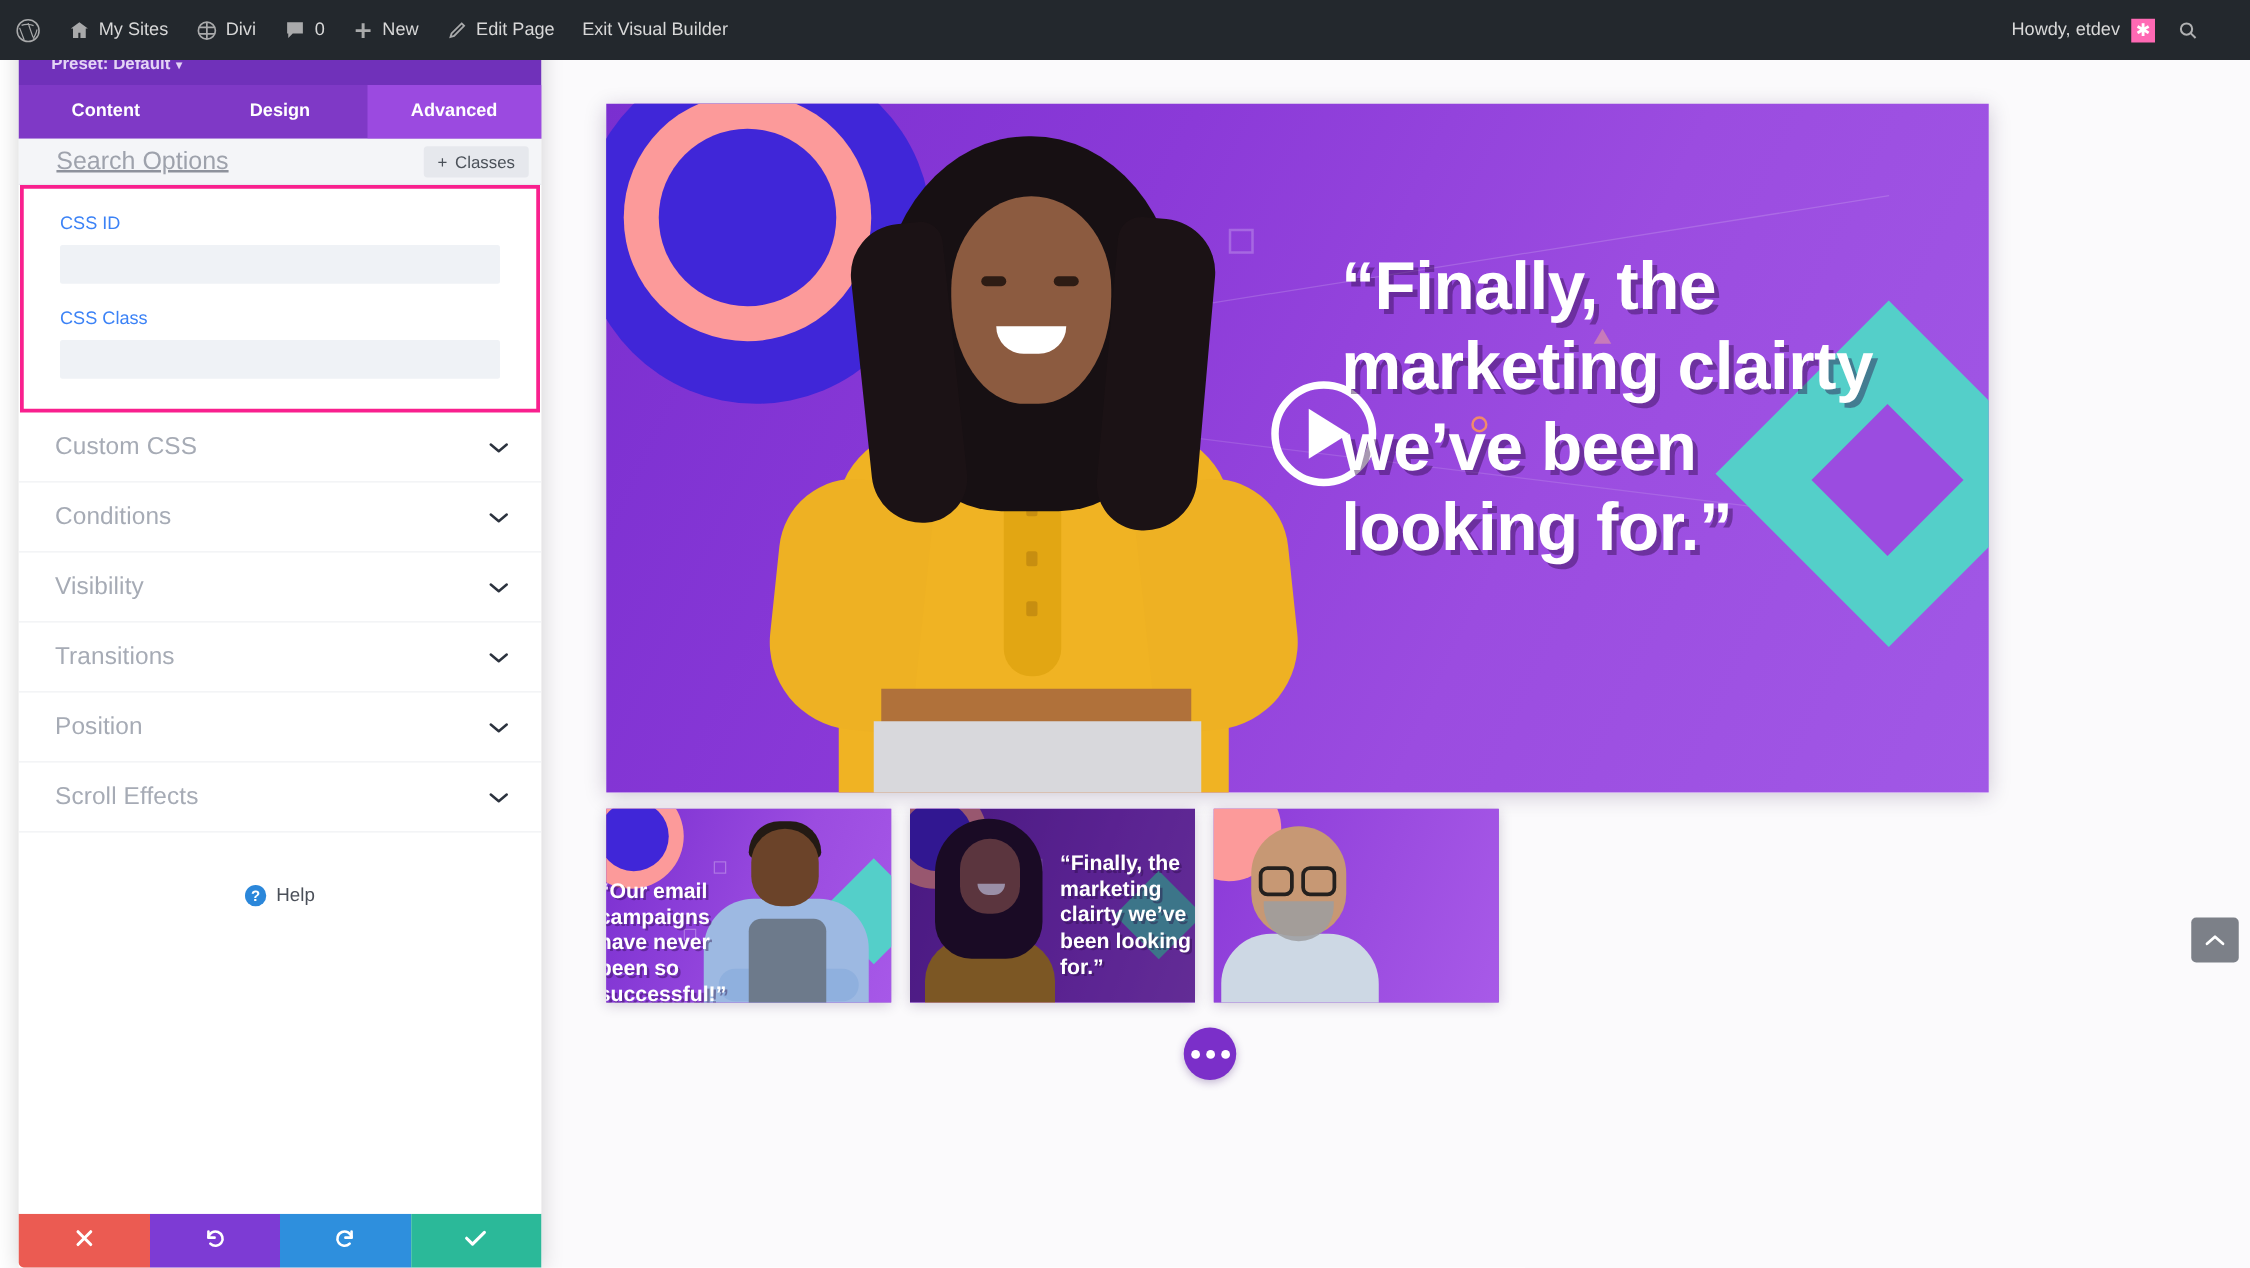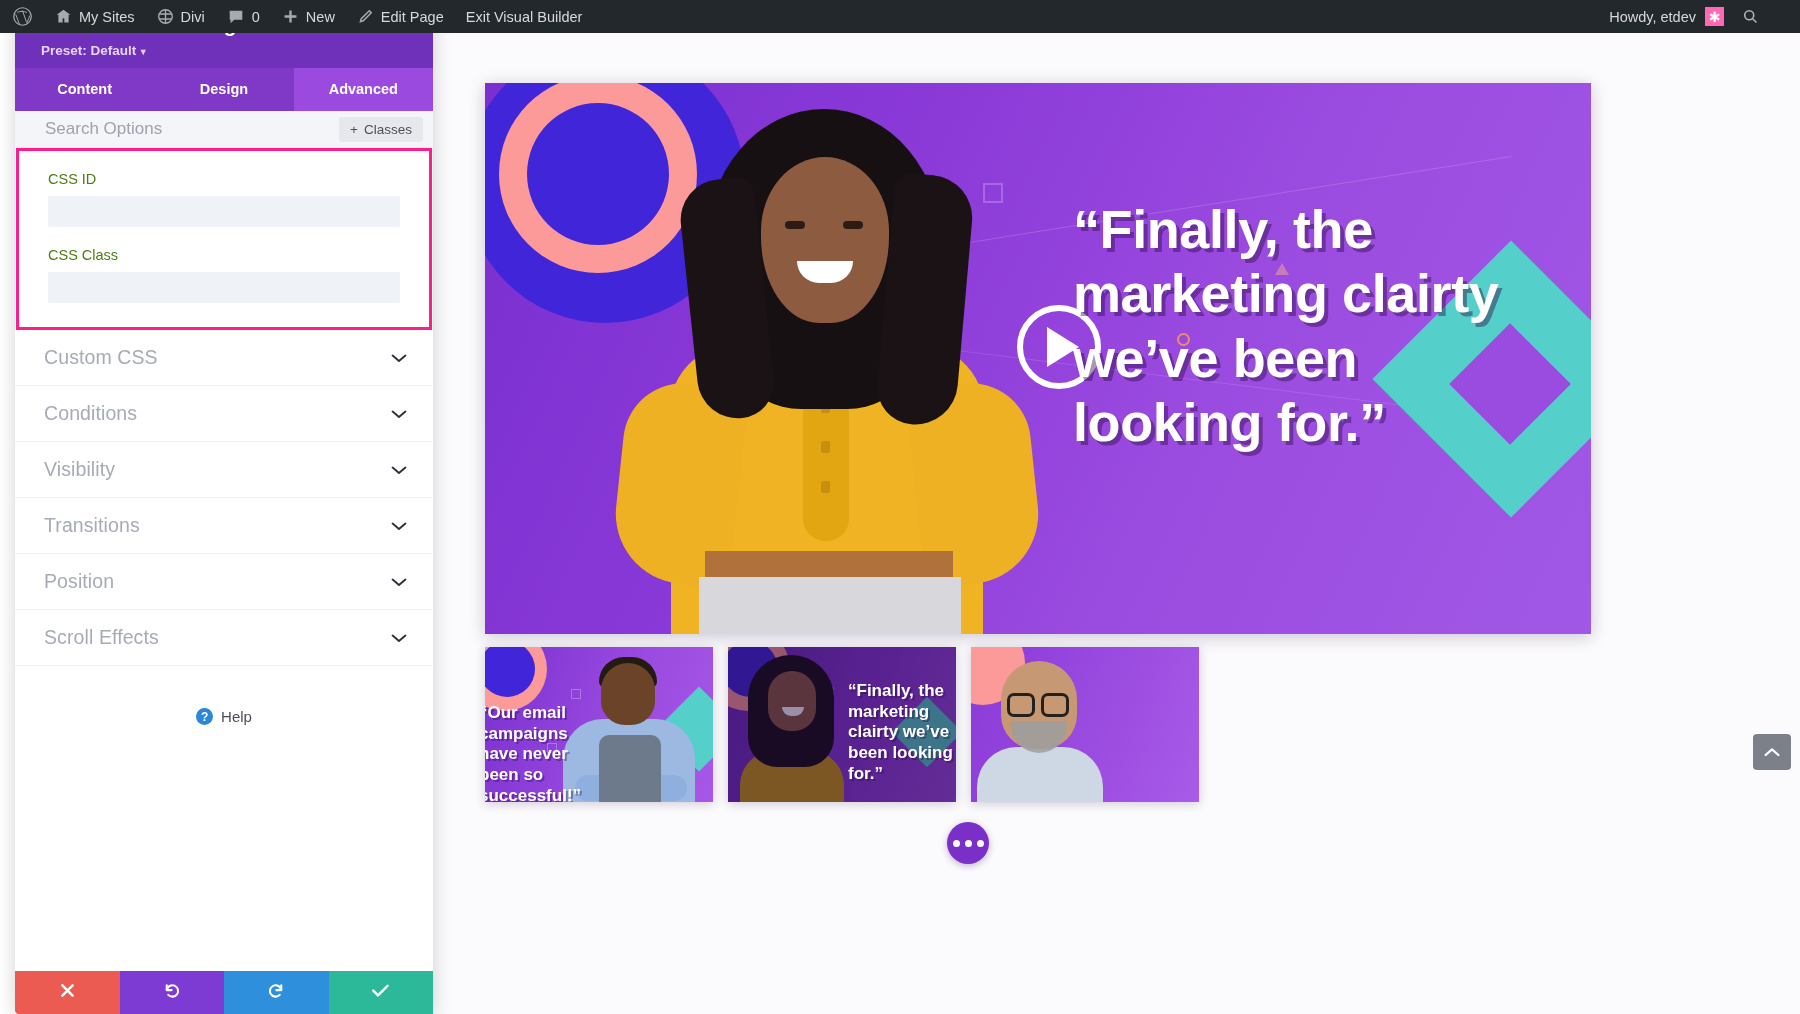--- a/index.html
+++ b/index.html
@@ -4,21 +4,21 @@
 <style>
   * { box-sizing: border-box; margin: 0; padding: 0; }
   html, body {
     width: 1800px; height: 1014px;
     font-family: "Liberation Sans", sans-serif;
     overflow: hidden; background: #fff;
   }
 
   
   #wpadminbar {
-    position: absolute; top: 0; left: 0; width: 1800px; height: 33px;
+    position: absolute; top: 0; left: 0; width: 1800px; height: 48px;
     background: #23282d; color: #e5e5e5;
     display: flex; align-items: center; z-index: 60;
     font-size: 14.5px;
   }
   .ab-left { display: flex; align-items: center; height: 33px; }
   .ab-right { display: flex; align-items: center; height: 33px; margin-left: auto; padding-right: 27px; }
   .ab-item {
     display: flex; align-items: center; gap: 7px;
     height: 33px; padding: 0 11px; color: #d8d8d8; white-space: nowrap;
     font-size: 14.5px; font-weight: 400;
@@ -61,21 +61,21 @@
     padding: 13px 0 14px; cursor: pointer;
   }
   .modal-tab.active { background: #9b4ae0; }
 
   .search-row {
     display: flex; align-items: center; background: #f4f5f8;
     border-bottom: 1px solid #e7e9ef; padding: 0 10px 0 30px; height: 37px; flex: none;
   }
   .search-input {
     flex: 1; border: none; background: transparent; outline: none;
-    font-size: 17px; color: #8e929c; font-family: "Liberation Sans", sans-serif;
+    font-size: 20px; color: #8e929c; font-family: "Liberation Sans", sans-serif; text-decoration: underline;
   }
   .search-input::placeholder { color: #9ea2ac; }
   .filter-btn {
     display: flex; align-items: center; gap: 6px; background: #e6e8ed; color: #4b5159;
     border-radius: 3px; padding: 5px 11px; font-size: 13.5px; cursor: pointer;
   }
 
   .modal-body { flex: 1; overflow: hidden; background: #fff; position: relative; }
 
   .highlight-box {
@@ -86,21 +86,21 @@
     display: flex; align-items: center; padding: 22px 26px 0 29px;
   }
   .group-title-open {
     color: #4c7db1; font-size: 20px; font-weight: normal; letter-spacing: .1px;
   }
   .group-head-icons { margin-left: auto; display: flex; align-items: center; gap: 15px; }
   .chev { color: #3b4450; display: flex; }
   .kebab { color: #3b4450; display: flex; }
 
   .field { padding: 0 29px; margin-top: 20px; }
-  .field-label { font-size: 14.5px; color: #4d7c0f; font-weight: normal; margin-bottom: 9px; }
+  .field-label { font-size: 14.5px; color: #3b82f6; font-weight: normal; margin-bottom: 9px; }
   .field-input {
     width: 100%; height: 31px; background: #eff2f6; border: none; border-radius: 2px;
     outline: none; padding: 0 10px; font-size: 14px; color: #333;
     font-family: "Liberation Sans", sans-serif;
   }
 
   .acc-row {
     display: flex; align-items: center; padding: 0 26px 0 29px; height: 56px;
     border-bottom: 1px solid #f0f1f4; cursor: pointer;
   }

